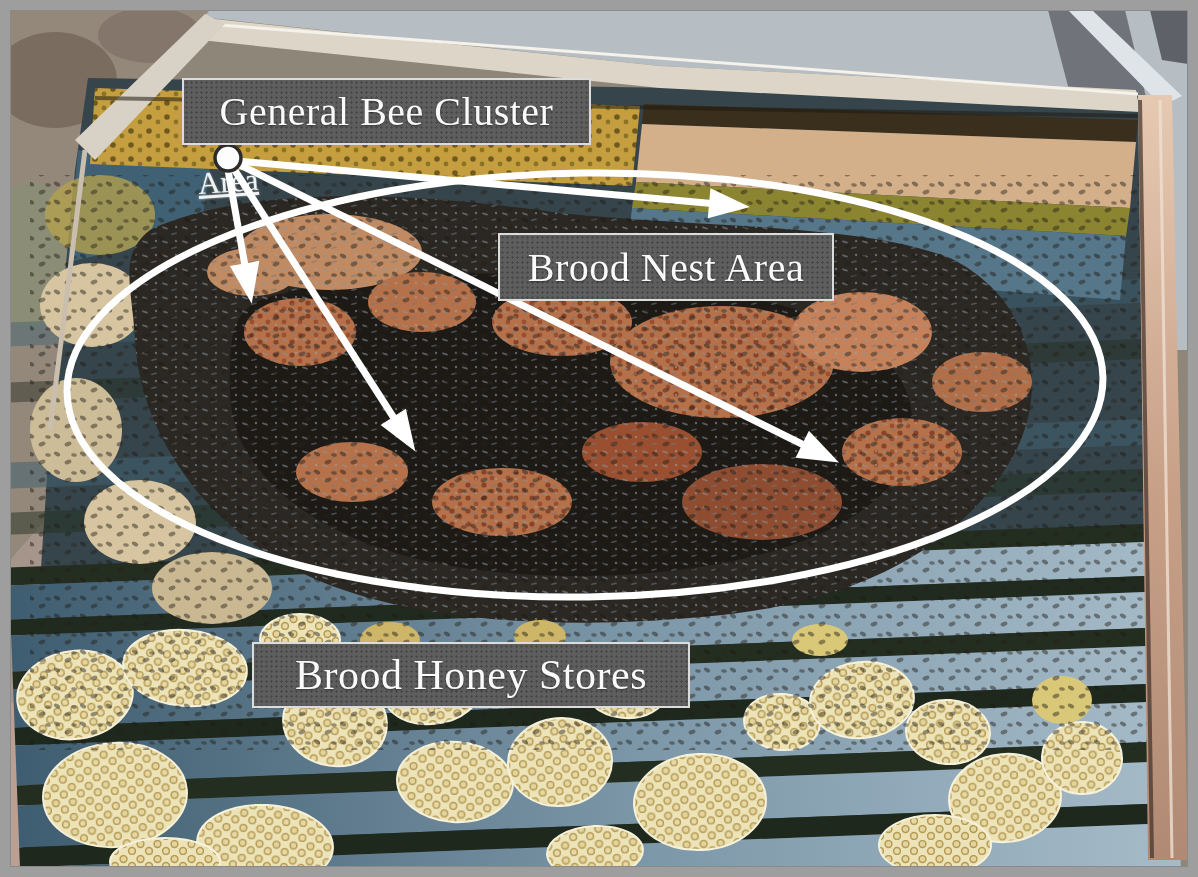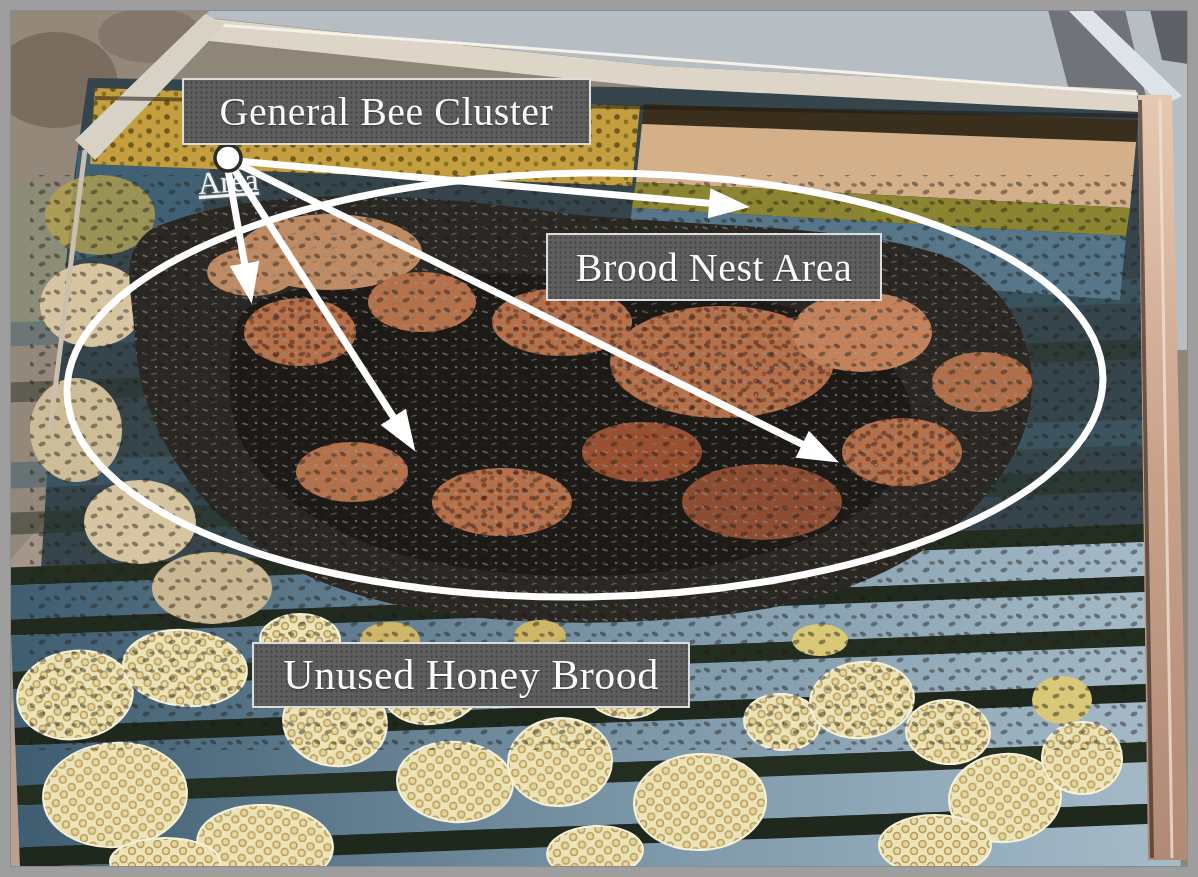--- a/index.html
+++ b/index.html
@@ -25,21 +25,21 @@
       radial-gradient(rgba(0,0,0,.22) 1px, transparent 1.4px),
       linear-gradient(45deg, rgba(255,255,255,.04) 0 1px, transparent 1px 4px);
     background-size:5px 5px,6px 6px;
     border:2px solid #dcdcdc;
     color:#fafafa;
     letter-spacing:.5px;
     text-shadow:0 1px 2px rgba(0,0,0,.45);
     box-sizing:border-box;
   }
   .callout-general{left:182px;top:78px;width:409px;height:67px;font-size:40px;}
-  .callout-brood{left:498px;top:233px;width:336px;height:68px;font-size:40px;margin-left:48px;}
+  .callout-brood{left:498px;top:233px;width:336px;height:68px;font-size:40px;}
   .callout-unused{left:252px;top:642px;width:438px;height:66px;font-size:42px;}
   .ghost-text{
     position:absolute;left:198px;top:164px;
     font-size:31px;color:#ffffff;opacity:.93;
     transform:rotate(-4deg);
     text-decoration:underline;
     text-shadow:0 0 2px rgba(255,255,255,.6);
     pointer-events:none;
   }
 </style>
@@ -213,18 +213,18 @@
       <line x1="237" y1="161" x2="740" y2="206" marker-end="url(#ah)"></line>
       <line x1="228" y1="170" x2="250" y2="294" marker-end="url(#ah)"></line>
       <line x1="232" y1="166" x2="410" y2="443" marker-end="url(#ah)"></line>
       <line x1="234" y1="162" x2="830" y2="458" marker-end="url(#ah)"></line>
       <circle cx="228" cy="158" r="13" fill="#fdfdfd" stroke="#2b2b2b" stroke-width="3.5"></circle>
     </g>
   </svg>
 
   <div class="callout callout-general">General Bee Cluster</div>
   <div class="callout callout-brood">Brood Nest Area</div>
-  <div class="callout callout-unused">Unused Honey Brood</div>
+  <div class="callout callout-unused">Brood Honey Stores</div>
 
   <div class="ghost-text">Area</div>
 
   <div class="frame-border"></div>
 </div>
 
 </body></html>

